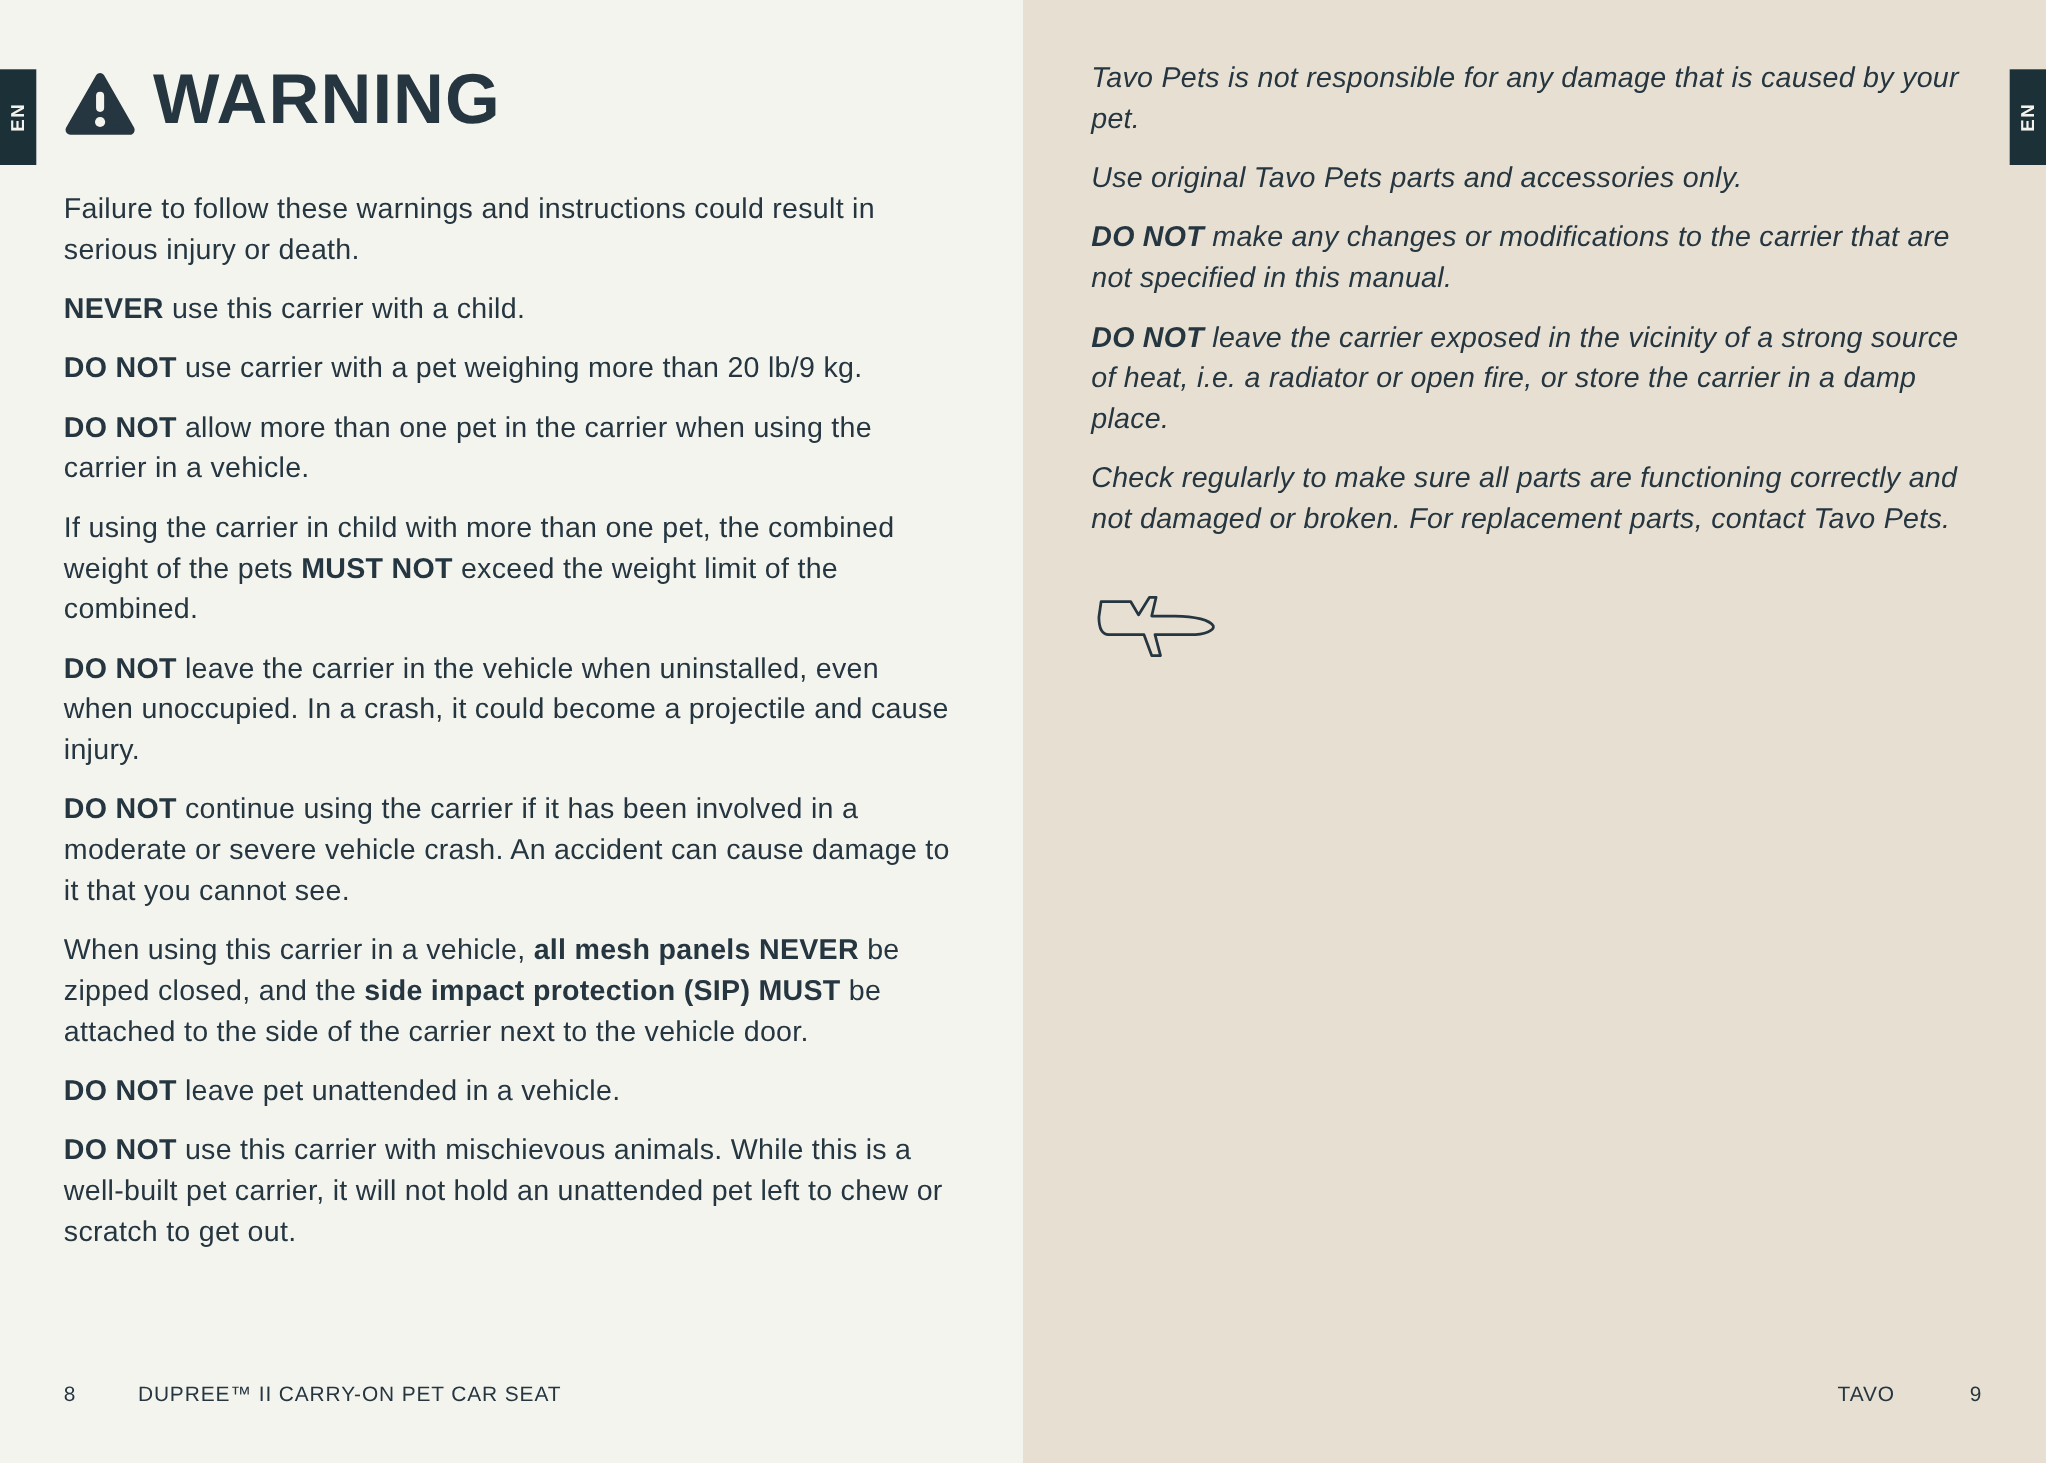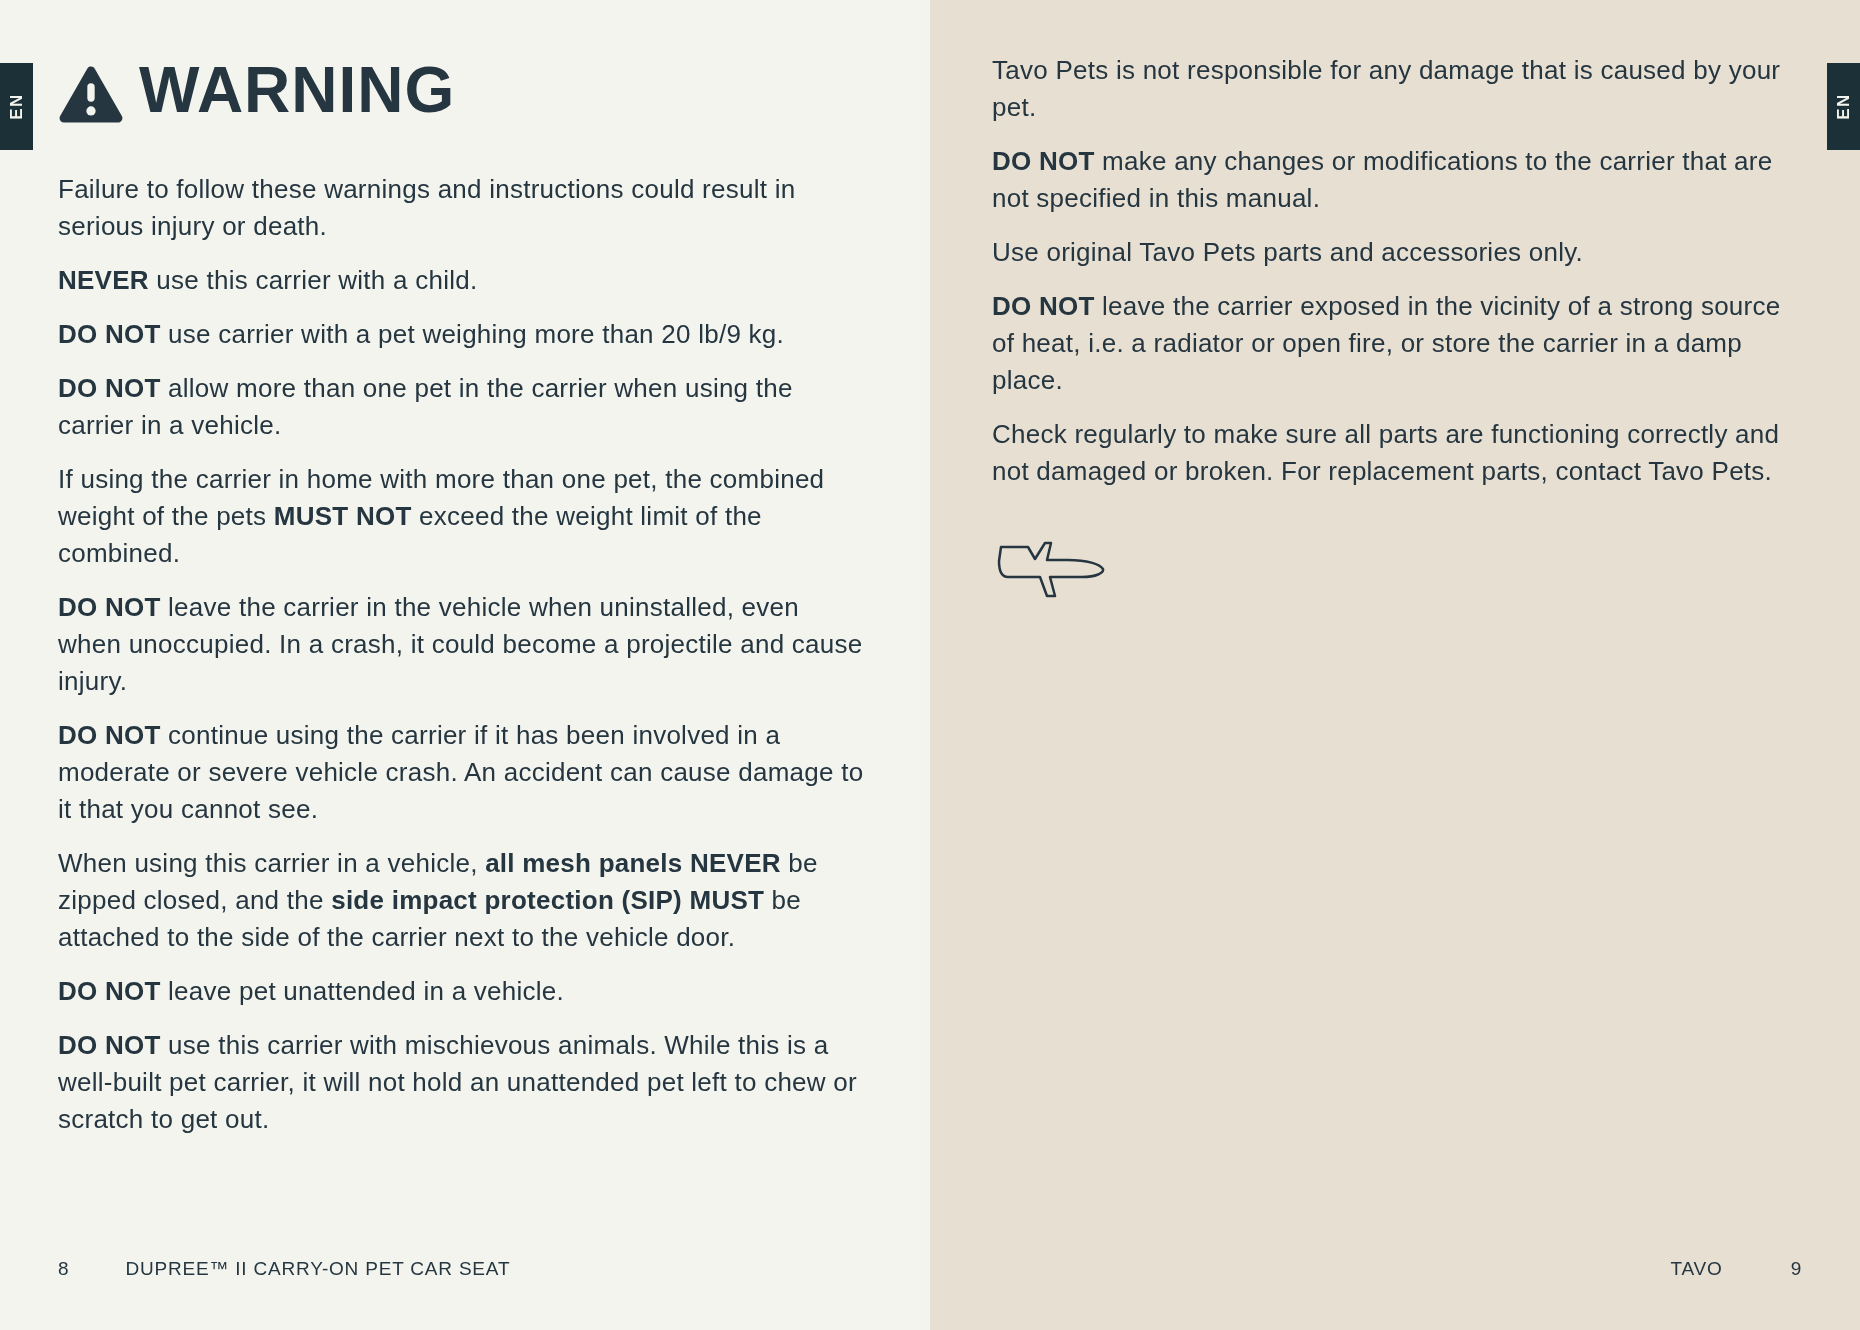--- a/index.html
+++ b/index.html
@@ -50,21 +50,21 @@
   }
 
   
   .copy{width:808px;}
   .copy p{
     margin:0 0 17px 0;
     font-size:26px;line-height:37px;letter-spacing:0.25px;
   }
   .copy strong{font-weight:bold;}
   .page-left .copy{margin:48px 64px 0 58px;}
-  .page-right .copy{margin:0;padding:52px 62px 0 62px;width:930px;}
+  .page-right .copy{margin:0;padding:52px 62px 0 62px;width:930px;font-style:italic;}
 
   .airplane-wrap{margin:46px 0 26px 0;height:64px;}
 
   
   .footer{
     position:absolute;bottom:52px;
     font-size:19px;letter-spacing:0.8px;line-height:1;
     display:flex;align-items:baseline;
   }
   .footer.left{left:58px;}
@@ -88,21 +88,21 @@
       <circle cx="33" cy="47.5" r="4.8" fill="var(--left-bg)"></circle>
     </svg>
     <h1>WARNING</h1>
   </div>
 
   <div class="copy">
       <p><span>Failure to follow these warnings and instructions could result in serious injury or death.</span></p>
       <p><strong>NEVER</strong><span> use this carrier with a child.</span></p>
       <p><strong>DO NOT</strong><span> use carrier with a pet weighing more than 20 lb/9 kg.</span></p>
       <p><strong>DO NOT</strong><span> allow more than one pet in the carrier when using the carrier in a vehicle.</span></p>
-      <p><span>If using the carrier in home with more than one pet, the combined weight of the pets </span><strong>MUST NOT</strong><span> exceed the weight limit of the combined.</span></p>
+      <p><span>If using the carrier in child with more than one pet, the combined weight of the pets </span><strong>MUST NOT</strong><span> exceed the weight limit of the combined.</span></p>
       <p><strong>DO NOT</strong><span> leave the carrier in the vehicle when uninstalled, even when unoccupied. In a crash, it could become a projectile and cause injury.</span></p>
       <p><strong>DO NOT</strong><span> continue using the carrier if it has been involved in a moderate or severe vehicle crash. An accident can cause damage to it that you cannot see.</span></p>
       <p><span>When using this carrier in a vehicle, </span><strong>all mesh panels NEVER</strong><span> be zipped closed, and the </span><strong>side impact protection (SIP) MUST</strong><span> be attached to the side of the carrier next to the vehicle door.</span></p>
       <p><strong>DO NOT</strong><span> leave pet unattended in a vehicle.</span></p>
       <p><strong>DO NOT</strong><span> use this carrier with mischievous animals. While this is a well-built pet carrier, it will not hold an unattended pet left to chew or scratch to get out.</span></p>
     </div>
 
   <div class="footer left">
     <span class="pagenum">8</span>
     <span class="doc-title">DUPREE™ II CARRY-ON PET CAR SEAT</span>
@@ -110,22 +110,22 @@
 </div>
 
 <div class="page page-right">
   <div class="en-tab right">
     <span>EN</span>
   </div>
 
   <div class="copy">
     <div>
         <p><span>Tavo Pets is not responsible for any damage that is caused by your pet.</span></p>
+        <p><span>Use original Tavo Pets parts and accessories only.</span></p>
         <p><strong>DO NOT</strong><span> make any changes or modifications to the carrier that are not specified in this manual.</span></p>
-        <p><span>Use original Tavo Pets parts and accessories only.</span></p>
         <p><strong>DO NOT</strong><span> leave the carrier exposed in the vicinity of a strong source of heat, i.e. a radiator or open fire, or store the carrier in a damp place.</span></p>
         <p><span>Check regularly to make sure all parts are functioning correctly and not damaged or broken. For replacement parts, contact Tavo Pets.</span></p>
       </div>
 
     <div class="airplane-wrap">
       <svg width="120" height="64" viewBox="0 0 120 64" aria-hidden="true">
         <path d="M9 11 L36 11 L43 23 L53 7 L59 7 L55 24 L76 24 C95 24 108 28 111 33 C112 37 104 41 90 41 L58 41 L63 60 L55 60 L48 41 L16 41 C10 41 7 35 7 25 Z" fill="none" stroke="var(--ink)" stroke-width="2.5" stroke-linejoin="round"></path>
       </svg>
     </div>
 

